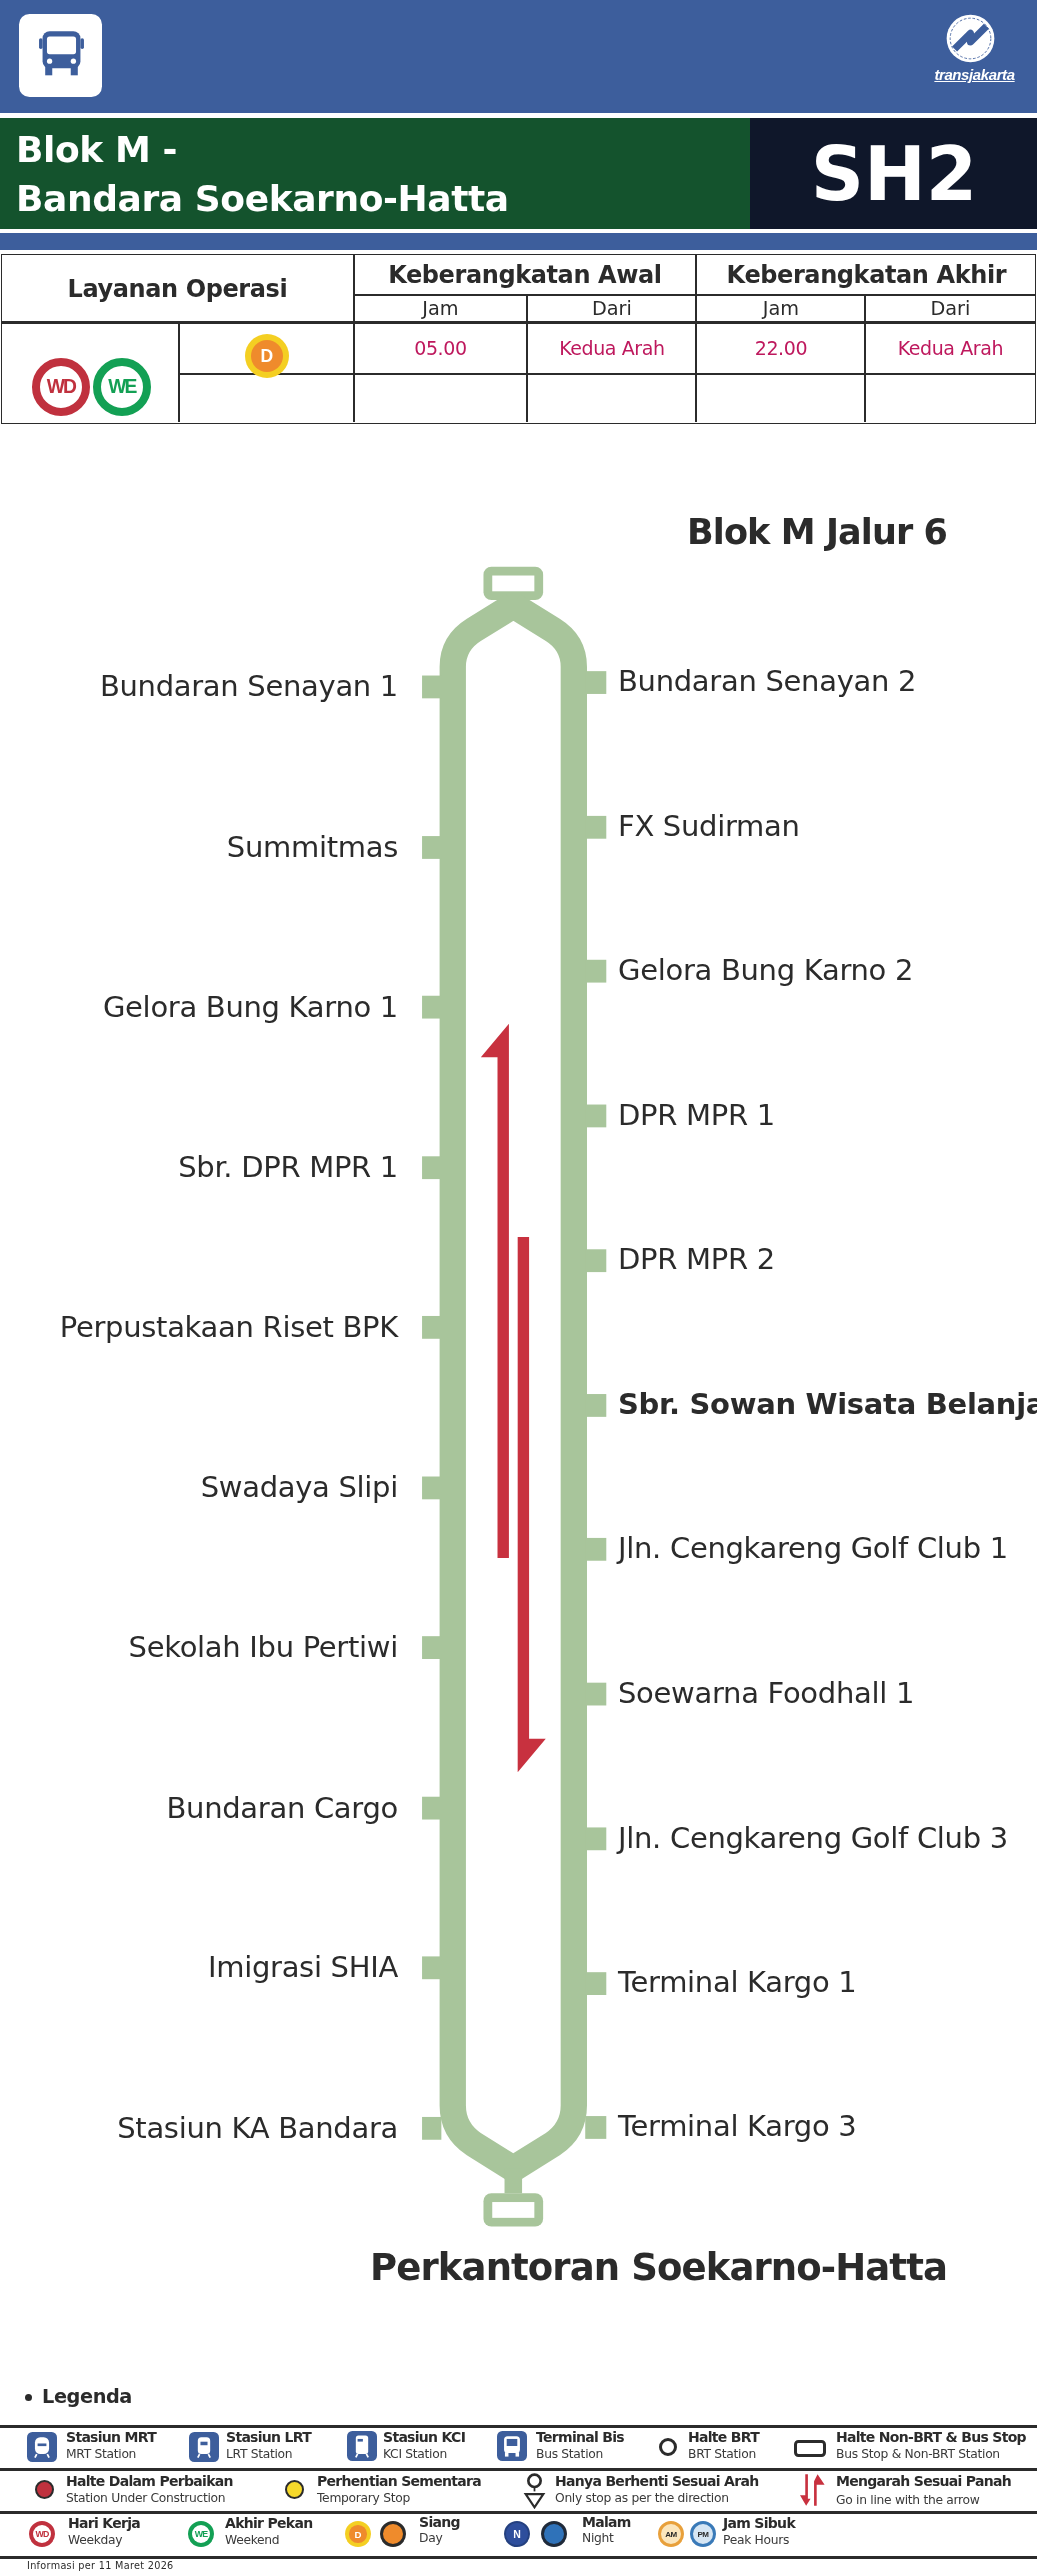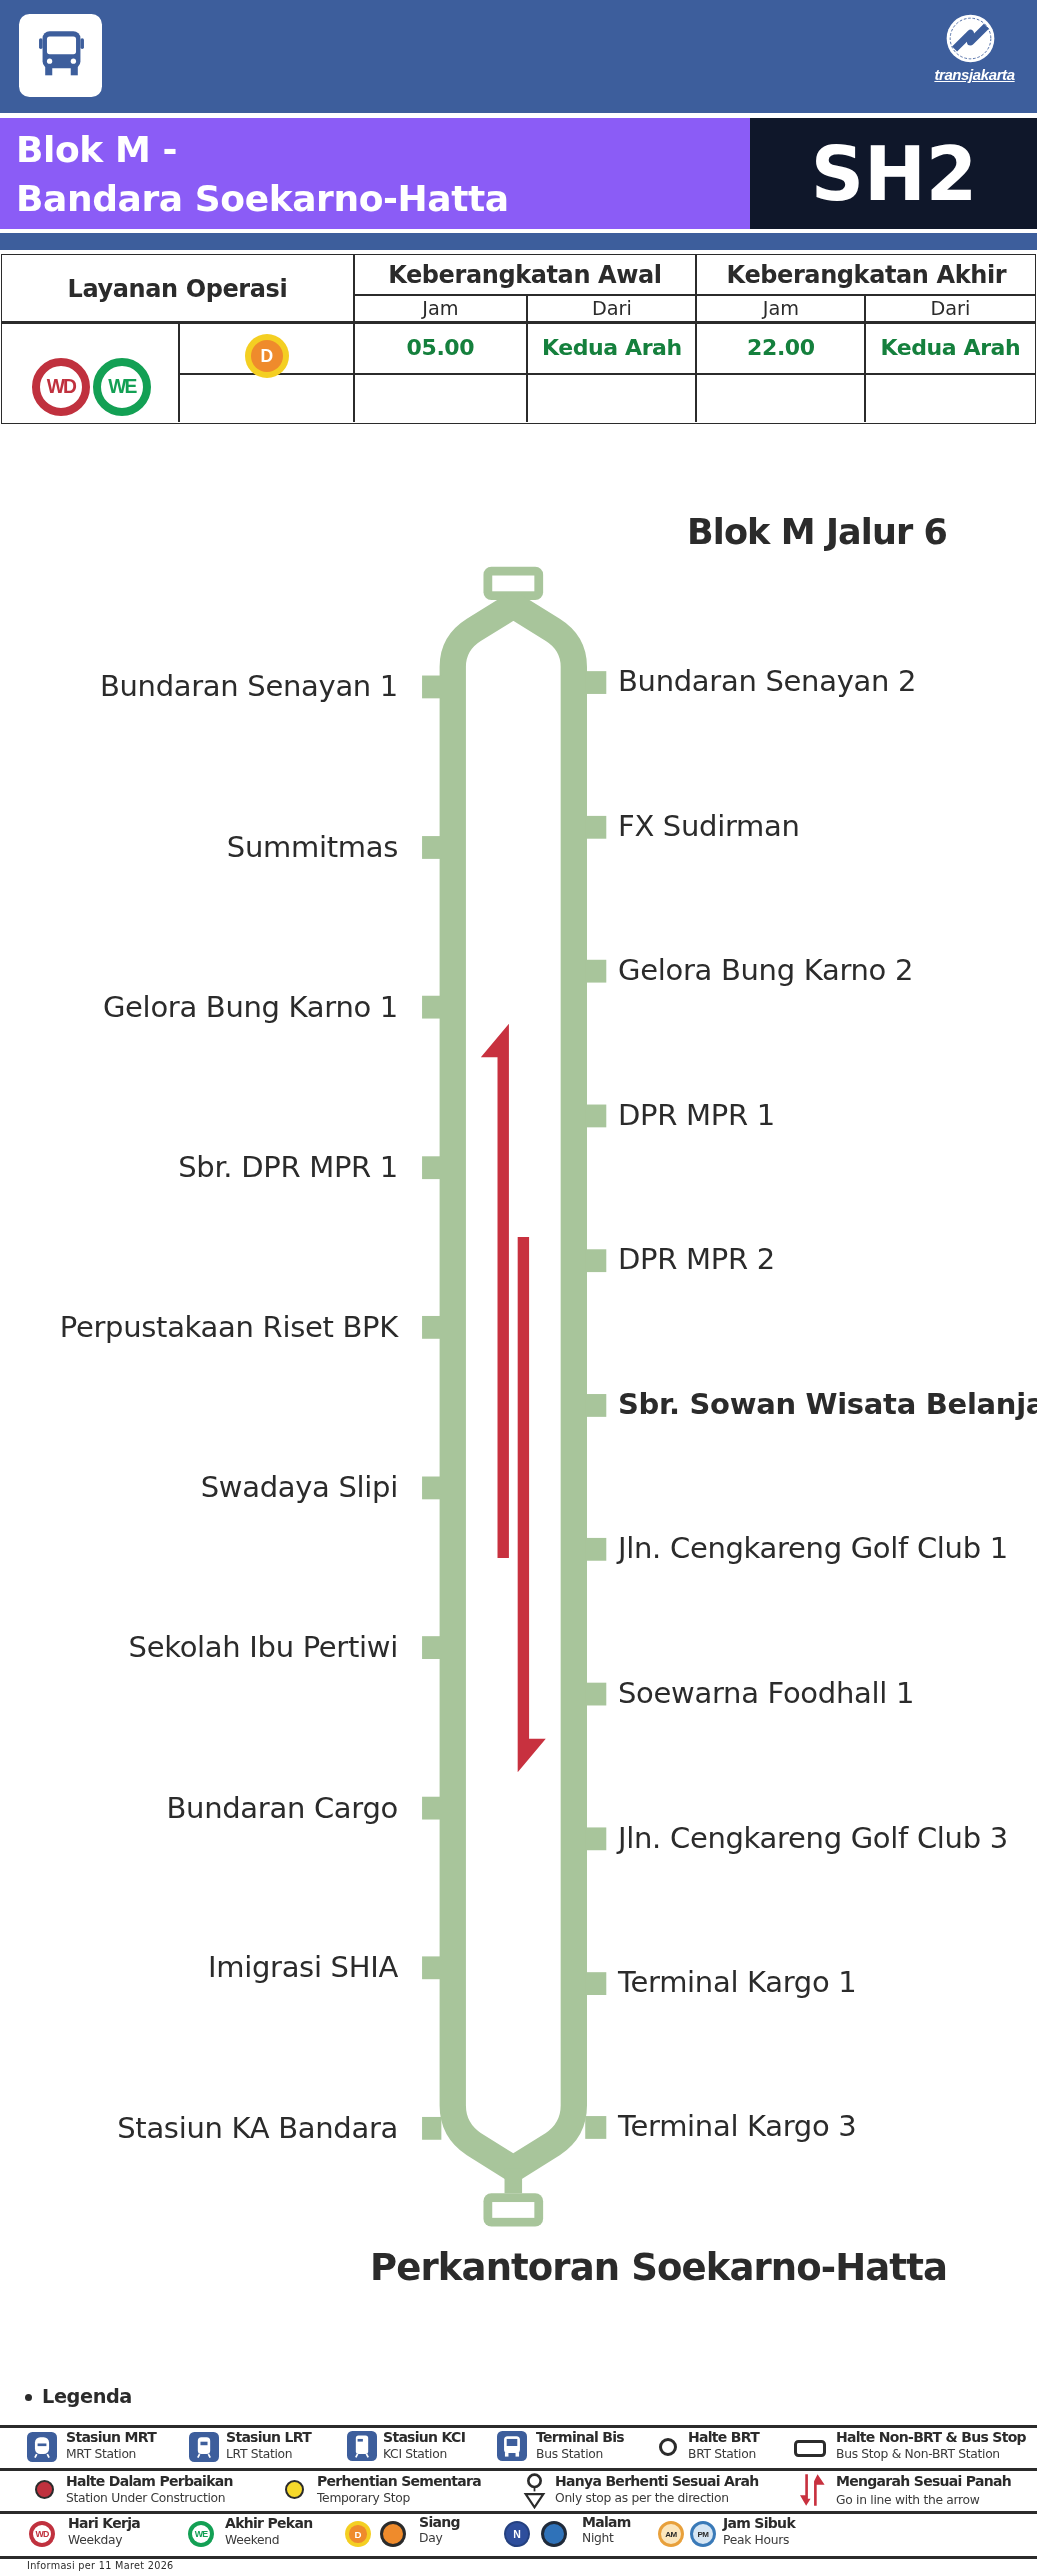--- a/index.html
+++ b/index.html
@@ -7,34 +7,34 @@
   body { position: relative; font-family: "DejaVu Sans", "Liberation Sans", sans-serif; color: #2b2b2b; }
 
   
   .top-band { position: absolute; left: 0; top: 0; width: 1038px; height: 113px; background: #3d5e9c; }
   .bus-badge { position: absolute; left: 19.3px; top: 14px; width: 83px; height: 83px; background: #ffffff; border-radius: 10.5px; }
   .bus-badge svg { position: absolute; left: 12.3px; top: 12.3px; }
   .tj-logo { position: absolute; left: 926px; top: 12.3px; width: 97px; height: 83px; }
   .tj-logo svg { position: absolute; left: 17.5px; top: 0; }
   .tj-logo .wordmark { position: absolute; left: 0; top: 54px; width: 97px; text-align: center; font-family: "Liberation Sans", sans-serif; font-style: italic; font-weight: bold; font-size: 15px; color: #ffffff; letter-spacing: -0.4px; text-decoration: underline; }
 
-  .title-band { position: absolute; left: 0; top: 118px; width: 750px; height: 111px; background: #8b5cf6; }
+  .title-band { position: absolute; left: 0; top: 118px; width: 750px; height: 111px; background: #14532d; }
   .route-title { position: absolute; left: 16px; top: 7px; font-family: "DejaVu Sans", sans-serif; font-weight: bold; font-size: 36px; line-height: 49px; color: #ffffff; letter-spacing: -0.4px; }
   .code-band { position: absolute; left: 750px; top: 118px; width: 288px; height: 111px; background: #0f172a; }
   .route-code { position: absolute; left: 0; top: 12.3px; width: 288px; text-align: center; font-family: "DejaVu Sans", sans-serif; font-weight: bold; font-size: 74px; line-height: 88px; color: #ffffff; }
   .strip-band { position: absolute; left: 0; top: 233px; width: 1038px; height: 16.7px; background: #3d5e9c; }
 
   
   .sched { position: absolute; left: 0.9px; top: 254px; width: 1035px; height: 170px; border: 1.8px solid #2b2b2b; }
   .cell { position: absolute; display: flex; align-items: center; justify-content: center; text-align: center; }
   .vline { position: absolute; width: 1.8px; background: #2b2b2b; }
   .hline { position: absolute; height: 1.8px; background: #2b2b2b; }
   .th-main { font-weight: bold; font-size: 24px; color: #2b2b2b; letter-spacing: -0.4px; }
   .th-sub { font-size: 19.3px; color: #2b2b2b; }
-  .td-val { font-weight: bold; font-size: 22px; color: #15803d; letter-spacing: -0.4px; }
+  .td-val { font-weight: normal; font-size: 19px; color: #be185d; letter-spacing: -0.4px; }
 
   .badge { position: absolute; border-radius: 50%; display: flex; align-items: center; justify-content: center; font-weight: bold; font-family: "Liberation Sans", sans-serif; }
   .badge-wd { width: 58px; height: 58px; border: 8px solid #c0313e; background: #fff; color: #c0313e; font-size: 19.3px; letter-spacing: -1.8px; }
   .badge-we { width: 58px; height: 58px; border: 8px solid #13a054; background: #fff; color: #13a054; font-size: 19.3px; letter-spacing: -1.8px; }
   .badge-d { width: 44px; height: 44px; background: #f4cf22; }
   .badge-d span { width: 32px; height: 32px; border-radius: 50%; background: #ef8b2c; color: #fff; display: flex; align-items: center; justify-content: center; font-size: 17.5px; }
 
   
   .terminal-title { position: absolute; left: 0; width: 947px; text-align: right; font-weight: bold; color: #2b2b2b; letter-spacing: -0.9px; }
   .station-label { position: absolute; font-family: "DejaVu Sans", sans-serif; font-size: 29px; color: #2b2b2b; white-space: nowrap; line-height: 35px; letter-spacing: -0.3px; }

